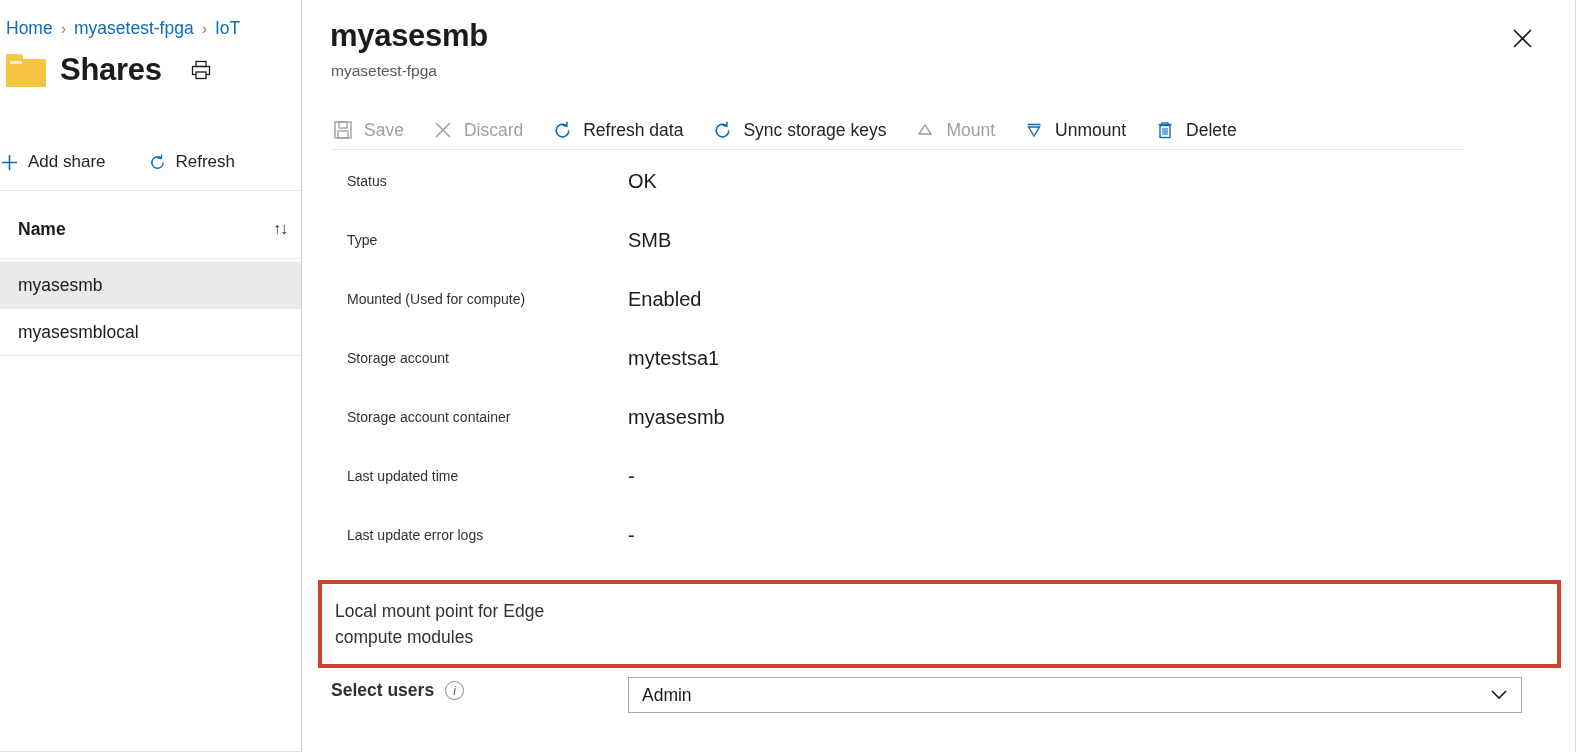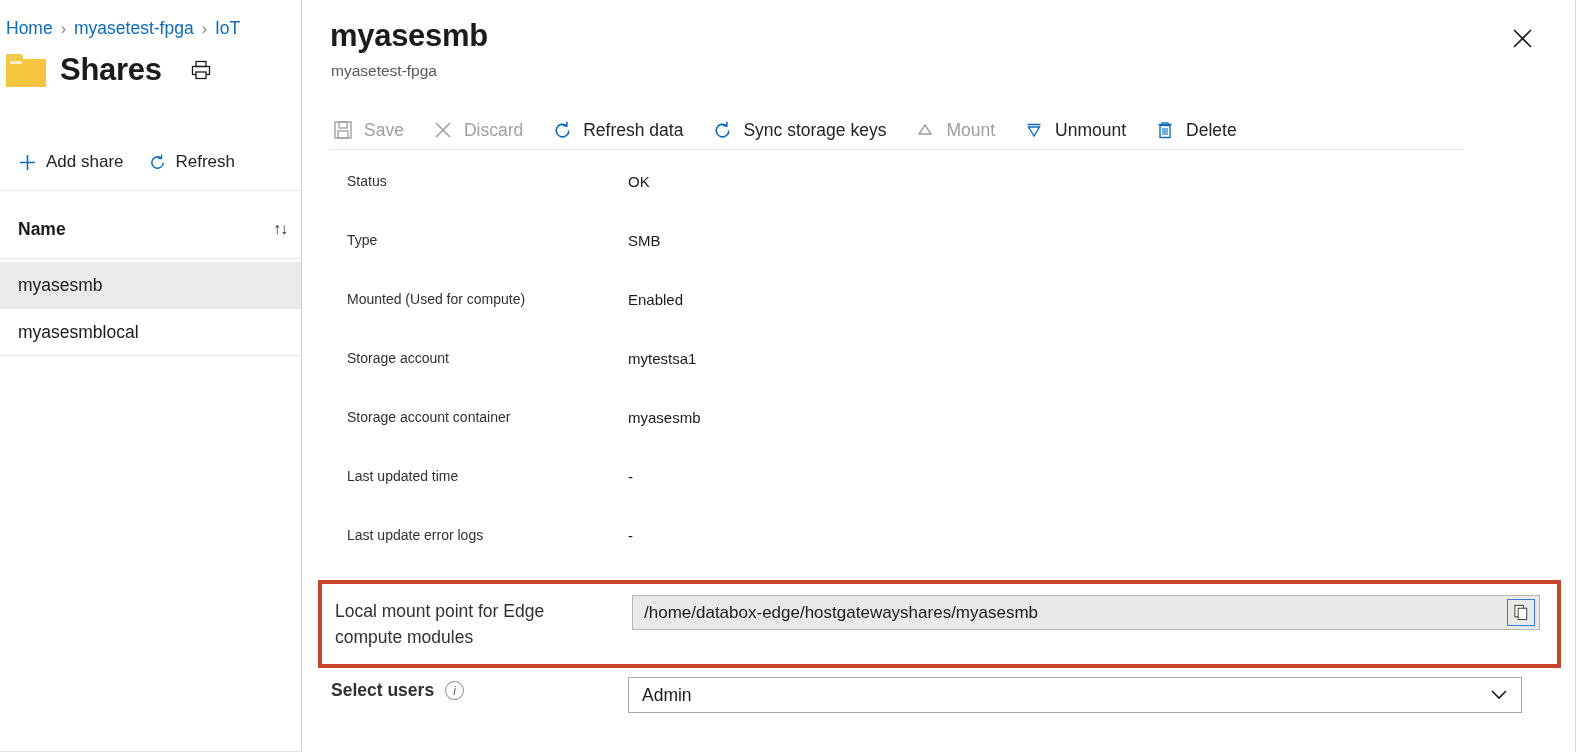--- a/index.html
+++ b/index.html
@@ -26,21 +26,21 @@
         background: #f2c94c; border-radius: 1px 3px 0 0; }
   .folder-icon .body-part { position: absolute; left: 0; top: 5px; width: 40px; height: 28px;
         background: #f5c542; border-radius: 1px; }
   .folder-icon .notch { position: absolute; left: 4px; top: 7px; width: 12px; height: 3px;
         background: #fdf0c0; border-radius: 1px; }
   .page-title { font-size: 31px; font-weight: 600; color: #1b1b1b; letter-spacing: -0.3px; }
   .print-btn { margin-left: 26px; width: 26px; height: 26px; display: flex;
                align-items: center; justify-content: center; cursor: pointer; }
 
   .cmd-bar { position: absolute; left: 0; top: 140px; width: 301px; height: 44px;
-             display: flex; align-items: center; padding-left: 18px; gap: 24px; }
+             display: flex; align-items: center; gap: 42px; }
   .cmd { display: flex; align-items: center; gap: 9px; font-size: 17px; color: #242424;
          cursor: pointer; white-space: nowrap; }
   .cmd .glyph { color: #0f6cbd; display: flex; align-items: center; }
   .cmd-bar-sep { position: absolute; left: 0; top: 190px; width: 301px; height: 1px; background: #e6e6e6; }
 
   .list-head { position: absolute; left: 0; top: 208px; width: 301px; height: 42px;
                display: flex; align-items: center; padding: 0 14px 0 18px;
                justify-content: space-between; }
   .list-head .lbl { font-size: 17.5px; font-weight: 600; color: #1b1b1b; }
   .sort-icon { font-size: 16px; color: #323130; cursor: pointer; letter-spacing: -1px; }
@@ -70,21 +70,21 @@
           cursor: pointer; padding: 4px 14px 4px 0; margin-right: 14px; white-space: nowrap; }
   .tbtn.disabled { color: #a19f9d; cursor: default; }
   .tbtn .tg { display: flex; align-items: center; justify-content: center; width: 22px; height: 22px; }
   .toolbar-sep { position: absolute; left: 330px; top: 149px; width: 1133px; height: 1px;
                  background: #e6e6e6; }
 
   
   .props { position: absolute; left: 0; top: 170px; width: 100%; }
   .prow { position: relative; display: flex; align-items: flex-start; height: 59px; }
   .plabel { position: absolute; left: 37px; font-size: 14px; color: #323130; line-height: 23px; margin-left: 8px; }
-  .pvalue { position: absolute; left: 326px; font-size: 15px; color: #1b1b1b; line-height: 23px; }
+  .pvalue { position: absolute; left: 326px; font-size: 20px; color: #1b1b1b; line-height: 23px; }
 
   
   .hl-box { position: absolute; left: 16px; top: 580px; width: 1243px; height: 88px;
             border: 4px solid #c8442c; }
   .mount-label { position: absolute; left: 13px; top: 14px; width: 260px; font-size: 17.5px;
                  color: #323130; line-height: 26px; }
   .mount-field { position: absolute; left: 310px; top: 11px; width: 908px; height: 35px;
                  background: #e9e9e9; border: 1px solid #b6b6b6; display: flex;
                  align-items: center; padding-left: 11px; font-size: 17px; color: #1b1b1b; }
   .copy-btn { position: absolute; right: 4px; top: 3px; width: 28px; height: 27px;
@@ -281,29 +281,20 @@
           <span class="pvalue">-</span>
         </div>
         <div class="prow">
           <span class="plabel">Last update error logs</span>
           <span class="pvalue">-</span>
         </div>
       </div>
 
       <div class="hl-box">
         <span class="mount-label">Local mount point for Edge compute modules</span>
-        <div class="mount-field">
-          <span>/home/databox-edge/hostgatewayshares/myasesmb</span>
-          <span class="copy-btn">
-            <svg width="17" height="17" viewBox="0 0 18 18">
-              <rect x="2" y="1.5" width="9" height="12" fill="#fff" stroke="#444" stroke-width="1.1"></rect>
-              <rect x="5.5" y="4.5" width="9" height="12" fill="#fff" stroke="#444" stroke-width="1.1"></rect>
-            </svg>
-          </span>
-        </div>
       </div>
 
       <div class="users-row">
         <span class="users-lbl">Select users</span>
         <span class="info-i">i</span>
       </div>
       <div class="users-select">
         <span>Admin</span>
         <span class="chev">
           <svg width="20" height="13" viewBox="0 0 20 13">

